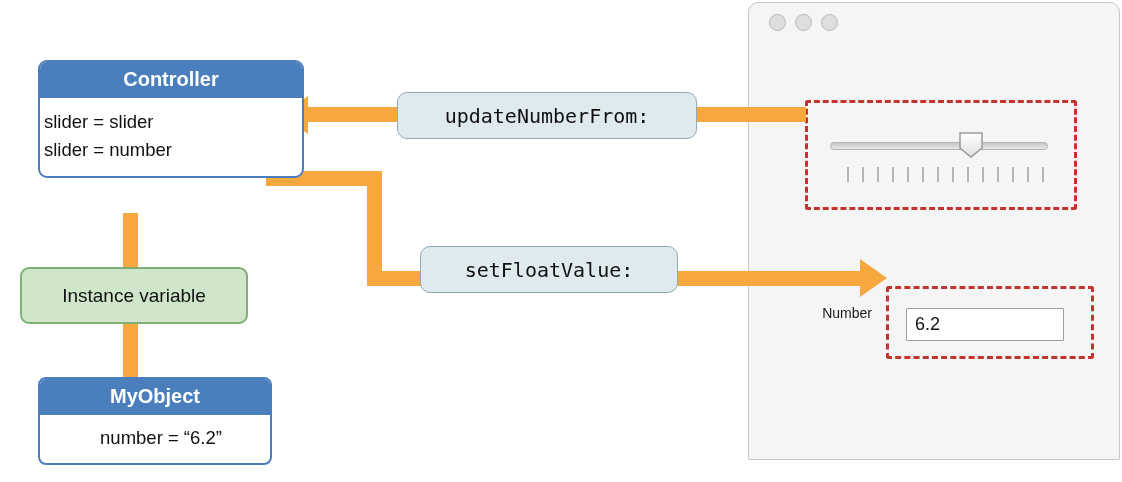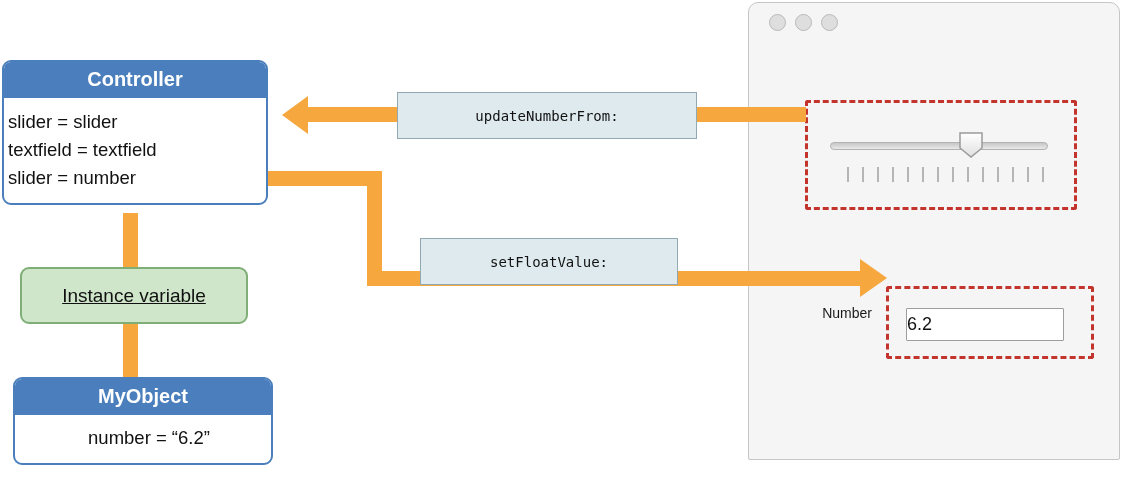--- a/index.html
+++ b/index.html
@@ -20,59 +20,59 @@
 
   .slider-track { position:absolute; left:830px; top:142px; width:218px; height:8px;
     background:linear-gradient(#c7c7c7,#e9e9e9); border:1px solid #b3b3b3; border-radius:5px; z-index:3; }
   .slider-thumb { position:absolute; left:958px; top:131px; z-index:4; }
   .slider-ticks { position:absolute; left:834px; top:167px; width:212px; height:15px; z-index:3;
     background:repeating-linear-gradient(to right, transparent 0 13px, #b5b5b5 13px 15px); }
 
   .number-label { position:absolute; left:782px; top:305px; width:90px; text-align:right;
     font-size:14px; color:#1a1a1a; z-index:3; }
   .number-input { position:absolute; left:906px; top:308px; width:158px; height:33px;
-    background:#ffffff; border:1px solid #9d9d9d; font-size:18px; padding-left:0;
+    background:#ffffff; border:1px solid #9d9d9d; font-size:18px; padding-left:8px;
     font-family:"Liberation Sans", sans-serif; color:#111; z-index:3; border-radius:1px; }
 
   
   .node { position:absolute; background:#ffffff; border:2px solid #4a7ebc; border-radius:9px;
-    overflow:hidden; z-index:3; }
+    overflow:hidden; z-index:3;margin-left:36px; }
   .node-header { background:#4a7ebc; color:#ffffff; font-weight:bold; font-size:20px;
     text-align:center; padding:6px 0 7px 0; }
   .node-body { padding:10px 16px 12px 4px; font-size:18.5px; line-height:1.5; color:#111; }
   .controller-box { left:2px; top:60px; width:266px; }
-  .myobject-box  { left:13px; top:377px; width:260px; }
+  .myobject-box  { left:2px; top:377px; width:234px;border-radius:8px; }
   .myobject-box .node-body { text-align:center; padding:9px 8px 11px 20px; }
 
   .green-box { position:absolute; left:20px; top:267px; width:228px; height:57px;
     background:#cfe6ca; border:2px solid #7fae77; border-radius:9px; z-index:3;
-    display:flex; align-items:center; justify-content:center; font-size:19px; color:#111;text-decoration:underline; }
+    display:flex; align-items:center; justify-content:center; font-size:19px; color:#111; }
 
   
   .oseg { position:absolute; background:#f6a73e; z-index:2; }
   .conn-1 { left:123px; top:213px; width:15px; height:58px; }
   .conn-2 { left:123px; top:320px; width:15px; height:61px; }
 
   .arrow1-bar { left:306px; top:107px; width:500px; height:15px; }
   .arrow1-head { position:absolute; left:282px; top:96px; width:0; height:0; z-index:2;
     border-top:19px solid transparent; border-bottom:19px solid transparent;
     border-right:26px solid #f6a73e; }
 
   .arrow2-segA { left:266px; top:171px; width:116px; height:15px; }
   .arrow2-segB { left:367px; top:171px; width:15px; height:115px; }
   .arrow2-segC { left:367px; top:271px; width:495px; height:15px; }
   .arrow2-head { position:absolute; left:860px; top:259px; width:0; height:0; z-index:2;
     border-top:19px solid transparent; border-bottom:19px solid transparent;
     border-left:27px solid #f6a73e; }
 
-  .msg-box { position:absolute; background:#dfeaee; border:1px solid #93a9b1; border-radius:0;
+  .msg-box { position:absolute; background:#dfeaee; border:1px solid #93a9b1; border-radius:10px;
     display:flex; align-items:center; justify-content:center; z-index:5;
-    font-family:"DejaVu Sans Mono", monospace; font-size:14px; color:#111; }
+    font-family:"DejaVu Sans Mono", monospace; font-size:20px; color:#111; }
   .msg-update { left:397px; top:92px; width:300px; height:47px; }
-  .msg-set    { left:420px; top:238px; width:258px; height:47px; }
+  .msg-set    { left:420px; top:246px; width:258px; height:47px; }
 </style>
 </head>
 <body>
 
 <div class="canvas">
 
   <div class="mac-window">
     <div class="titlebar">
       <span class="tl-dot tl-1"></span>
       <span class="tl-dot tl-2"></span>
@@ -112,21 +112,20 @@
   <div class="oseg arrow2-segC"></div>
   <div class="arrow2-head"></div>
 
   <div class="msg-box msg-update">updateNumberFrom:</div>
   <div class="msg-box msg-set">setFloatValue:</div>
 
   <div class="node controller-box">
     <div class="node-header">Controller</div>
     <div class="node-body">
       <div>slider = slider</div>
-      <div>textfield = textfield</div>
       <div>slider = number</div>
     </div>
   </div>
 
   <div class="green-box">Instance variable</div>
 
   <div class="node myobject-box">
     <div class="node-header">MyObject</div>
     <div class="node-body">
       <div>number = “6.2”</div>

